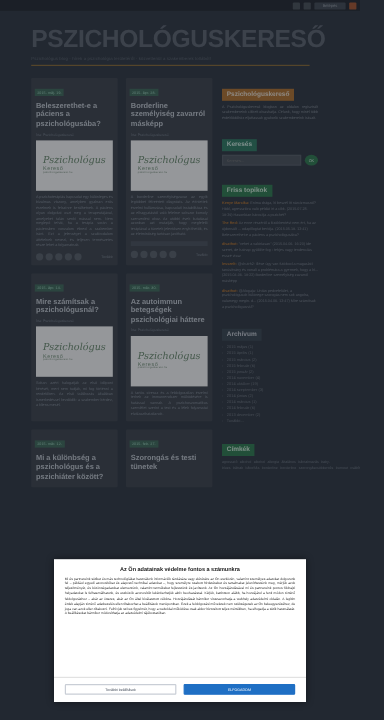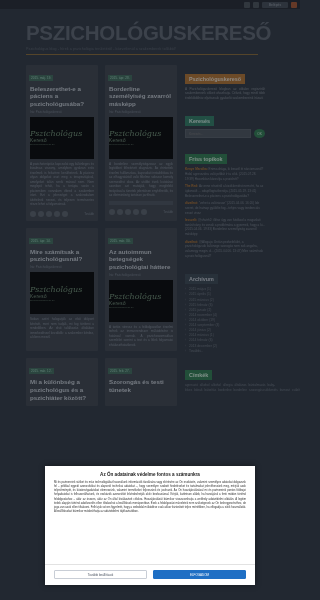--- a/index.html
+++ b/index.html
@@ -59,22 +59,22 @@
     margin: 3px 0 0 3px; letter-spacing: .1px;
   }
   .card-title {
     font-size: 6.2px; line-height: 1.25; color: #c3c9d1;
     padding: 2px 4px 0 4px; font-weight: 600;
   }
   .card-meta {
     font-size: 2.9px; color: #777f8b; padding: 2px 4px 0 4px;
   }
   .card-thumb {
-    margin: 3px 4px 0 4px; height: 42px; background: #000000;
-    display:flex; align-items:center; 
+    margin: 3px 4px 0 4px; height: 42px; background: #ffffff;
+    display:flex; align-items:center; justify-content:center;
   }
   .logo-script { font-family:"DejaVu Serif", serif; font-style:italic;
     font-size: 8px; color:#6f8f72; text-align:center; line-height:1;}
   .logo-sub { font-family:"Liberation Sans", sans-serif; font-style:normal;
     font-size:4.6px; color:#7d9a80; letter-spacing:.4px; }
   .logo-tiny { font-size:2px; color:#6c856f; letter-spacing:.2px; }
   .card-body {
     font-size: 3.1px; line-height: 1.45; color: #8a9estimate; color:#848c98;
     padding: 3px 4px 0 4px; text-align: justify;
   }

